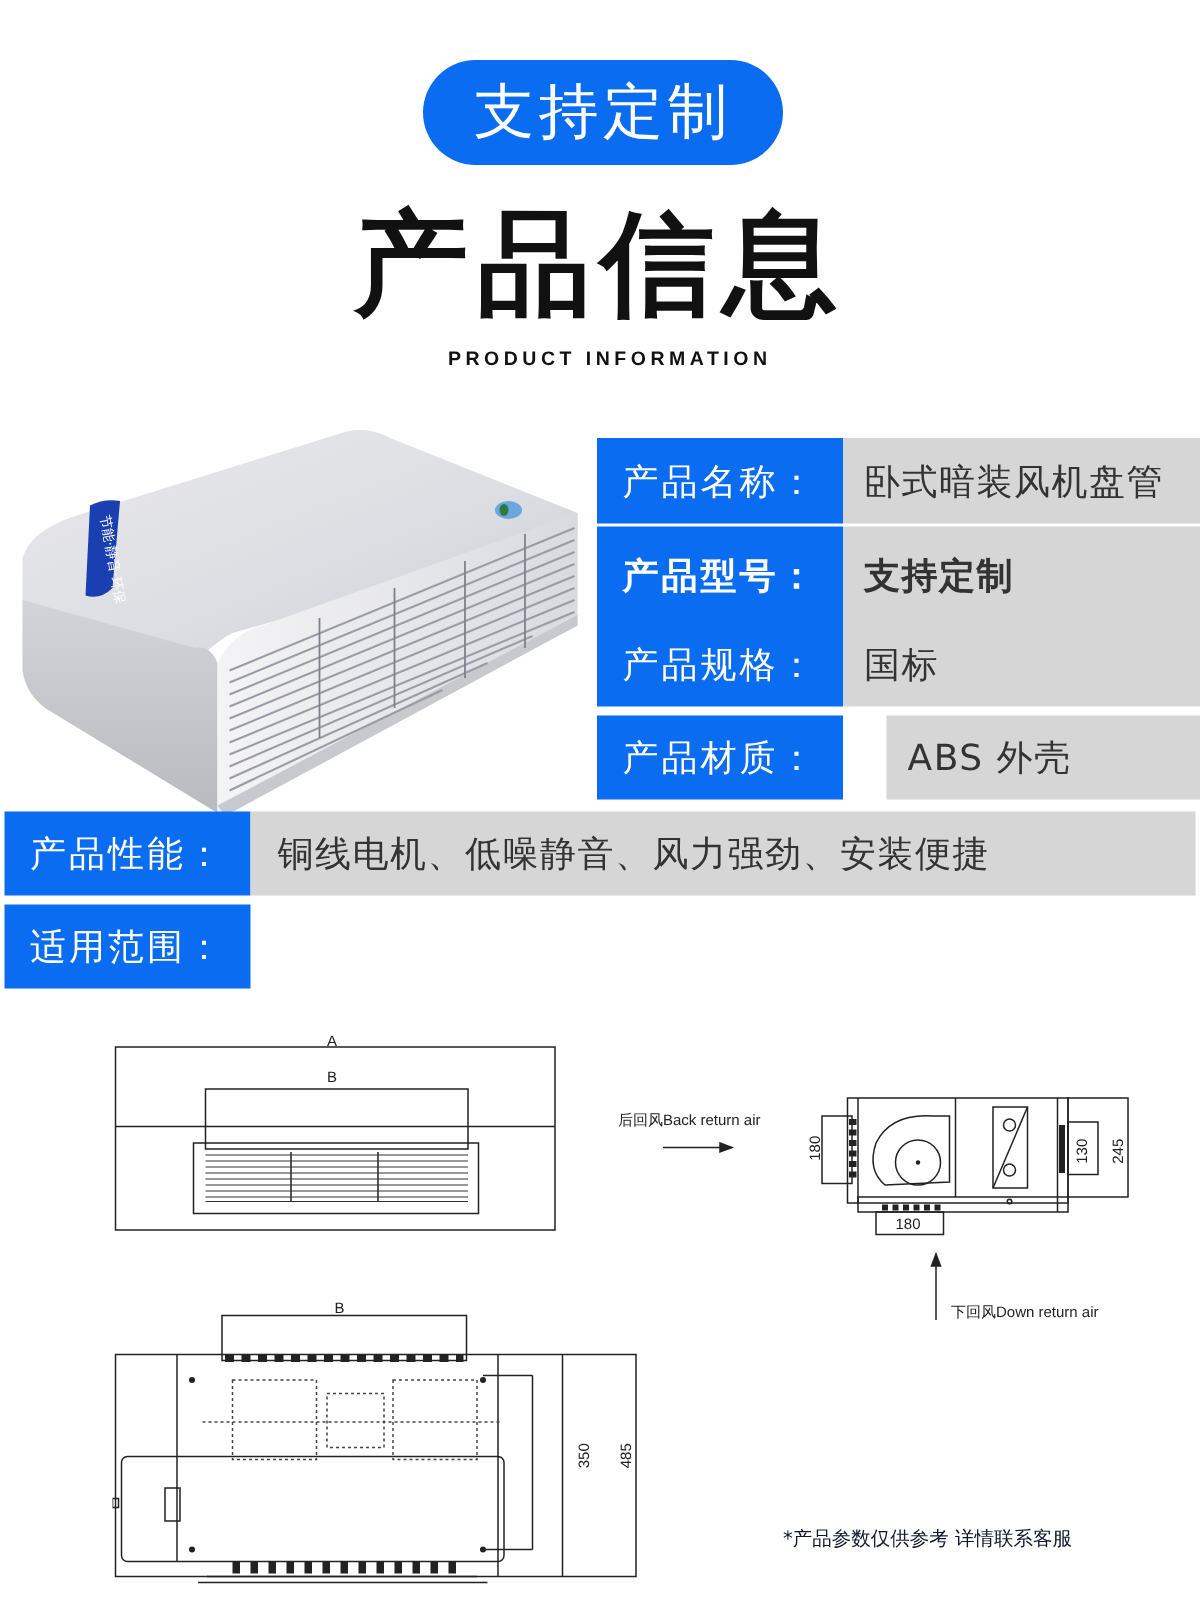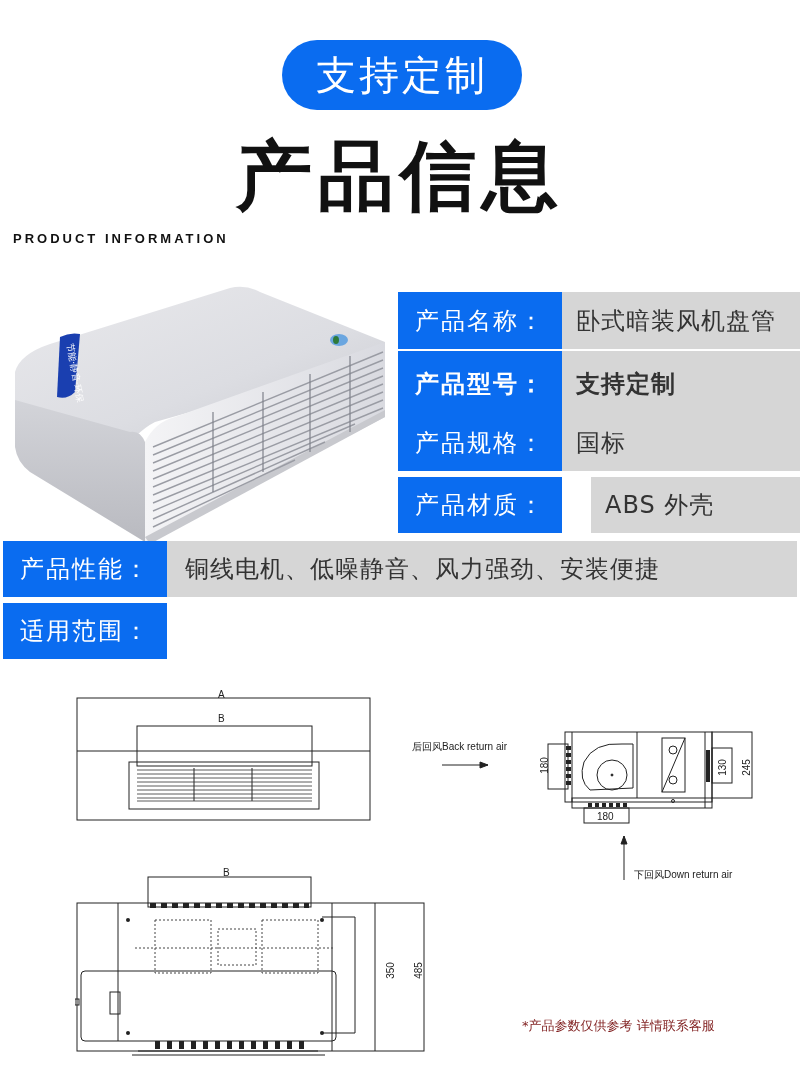--- a/index.html
+++ b/index.html
@@ -9,21 +9,21 @@
   .pill {
     position: absolute; left: 282px; top: 40px; width: 240px; height: 70px;
     background: #0a6cf0; border-radius: 35px;
     color: #fff; font-size: 40px; line-height: 70px; text-align: center; letter-spacing: 3px;
   }
   .big-title {
     position: absolute; left: 0; top: 128px; width: 800px; text-align: center;
     font-size: 76px; font-weight: bold; line-height: 96px; letter-spacing: 6px; color: #111;
   }
   .subtitle {
-    position: absolute; left: 0; top: 231px; width: 800px; text-align: left;
+    position: absolute; left: 0; top: 231px; width: 800px; text-align: center;
     font-family: "Liberation Sans", sans-serif; font-weight: bold; font-size: 13px;
     letter-spacing: 3px; color: #111; padding-left: 13px;
   }
 
   
   .product { position: absolute; left: 5px; top: 282px; width: 388px; height: 262px; }
 
   
   .spec-row { position: absolute; left: 398px; width: 402px; display: flex; }
   .spec-row .lbl {
@@ -40,21 +40,21 @@
     display: flex; align-items: center; justify-content: center; letter-spacing: 2px;
   }
   .wide-row .val {
     flex: 1; background: #d6d6d6; color: #333; font-size: 24px;
     display: flex; align-items: center; padding-left: 18px; letter-spacing: 1px;
   }
 
   .drawing { position: absolute; }
   .dlabel { position: absolute; font-family: "Liberation Sans", sans-serif; font-size: 10px; color: #222; white-space: nowrap; }
   .disclaimer {
-    position: absolute; left: 522px; top: 1017px; font-size: 13px; color: #7f1d1d; white-space: nowrap;
+    position: absolute; left: 522px; top: 1017px; font-size: 13px; color: #0f172a; white-space: nowrap;
   }
 </style>
 </head>
 <body>
 
 <div class="pill">支持定制</div>
 <div class="big-title">产品信息</div>
 <div class="subtitle">PRODUCT INFORMATION</div>
 
 <div class="product">

